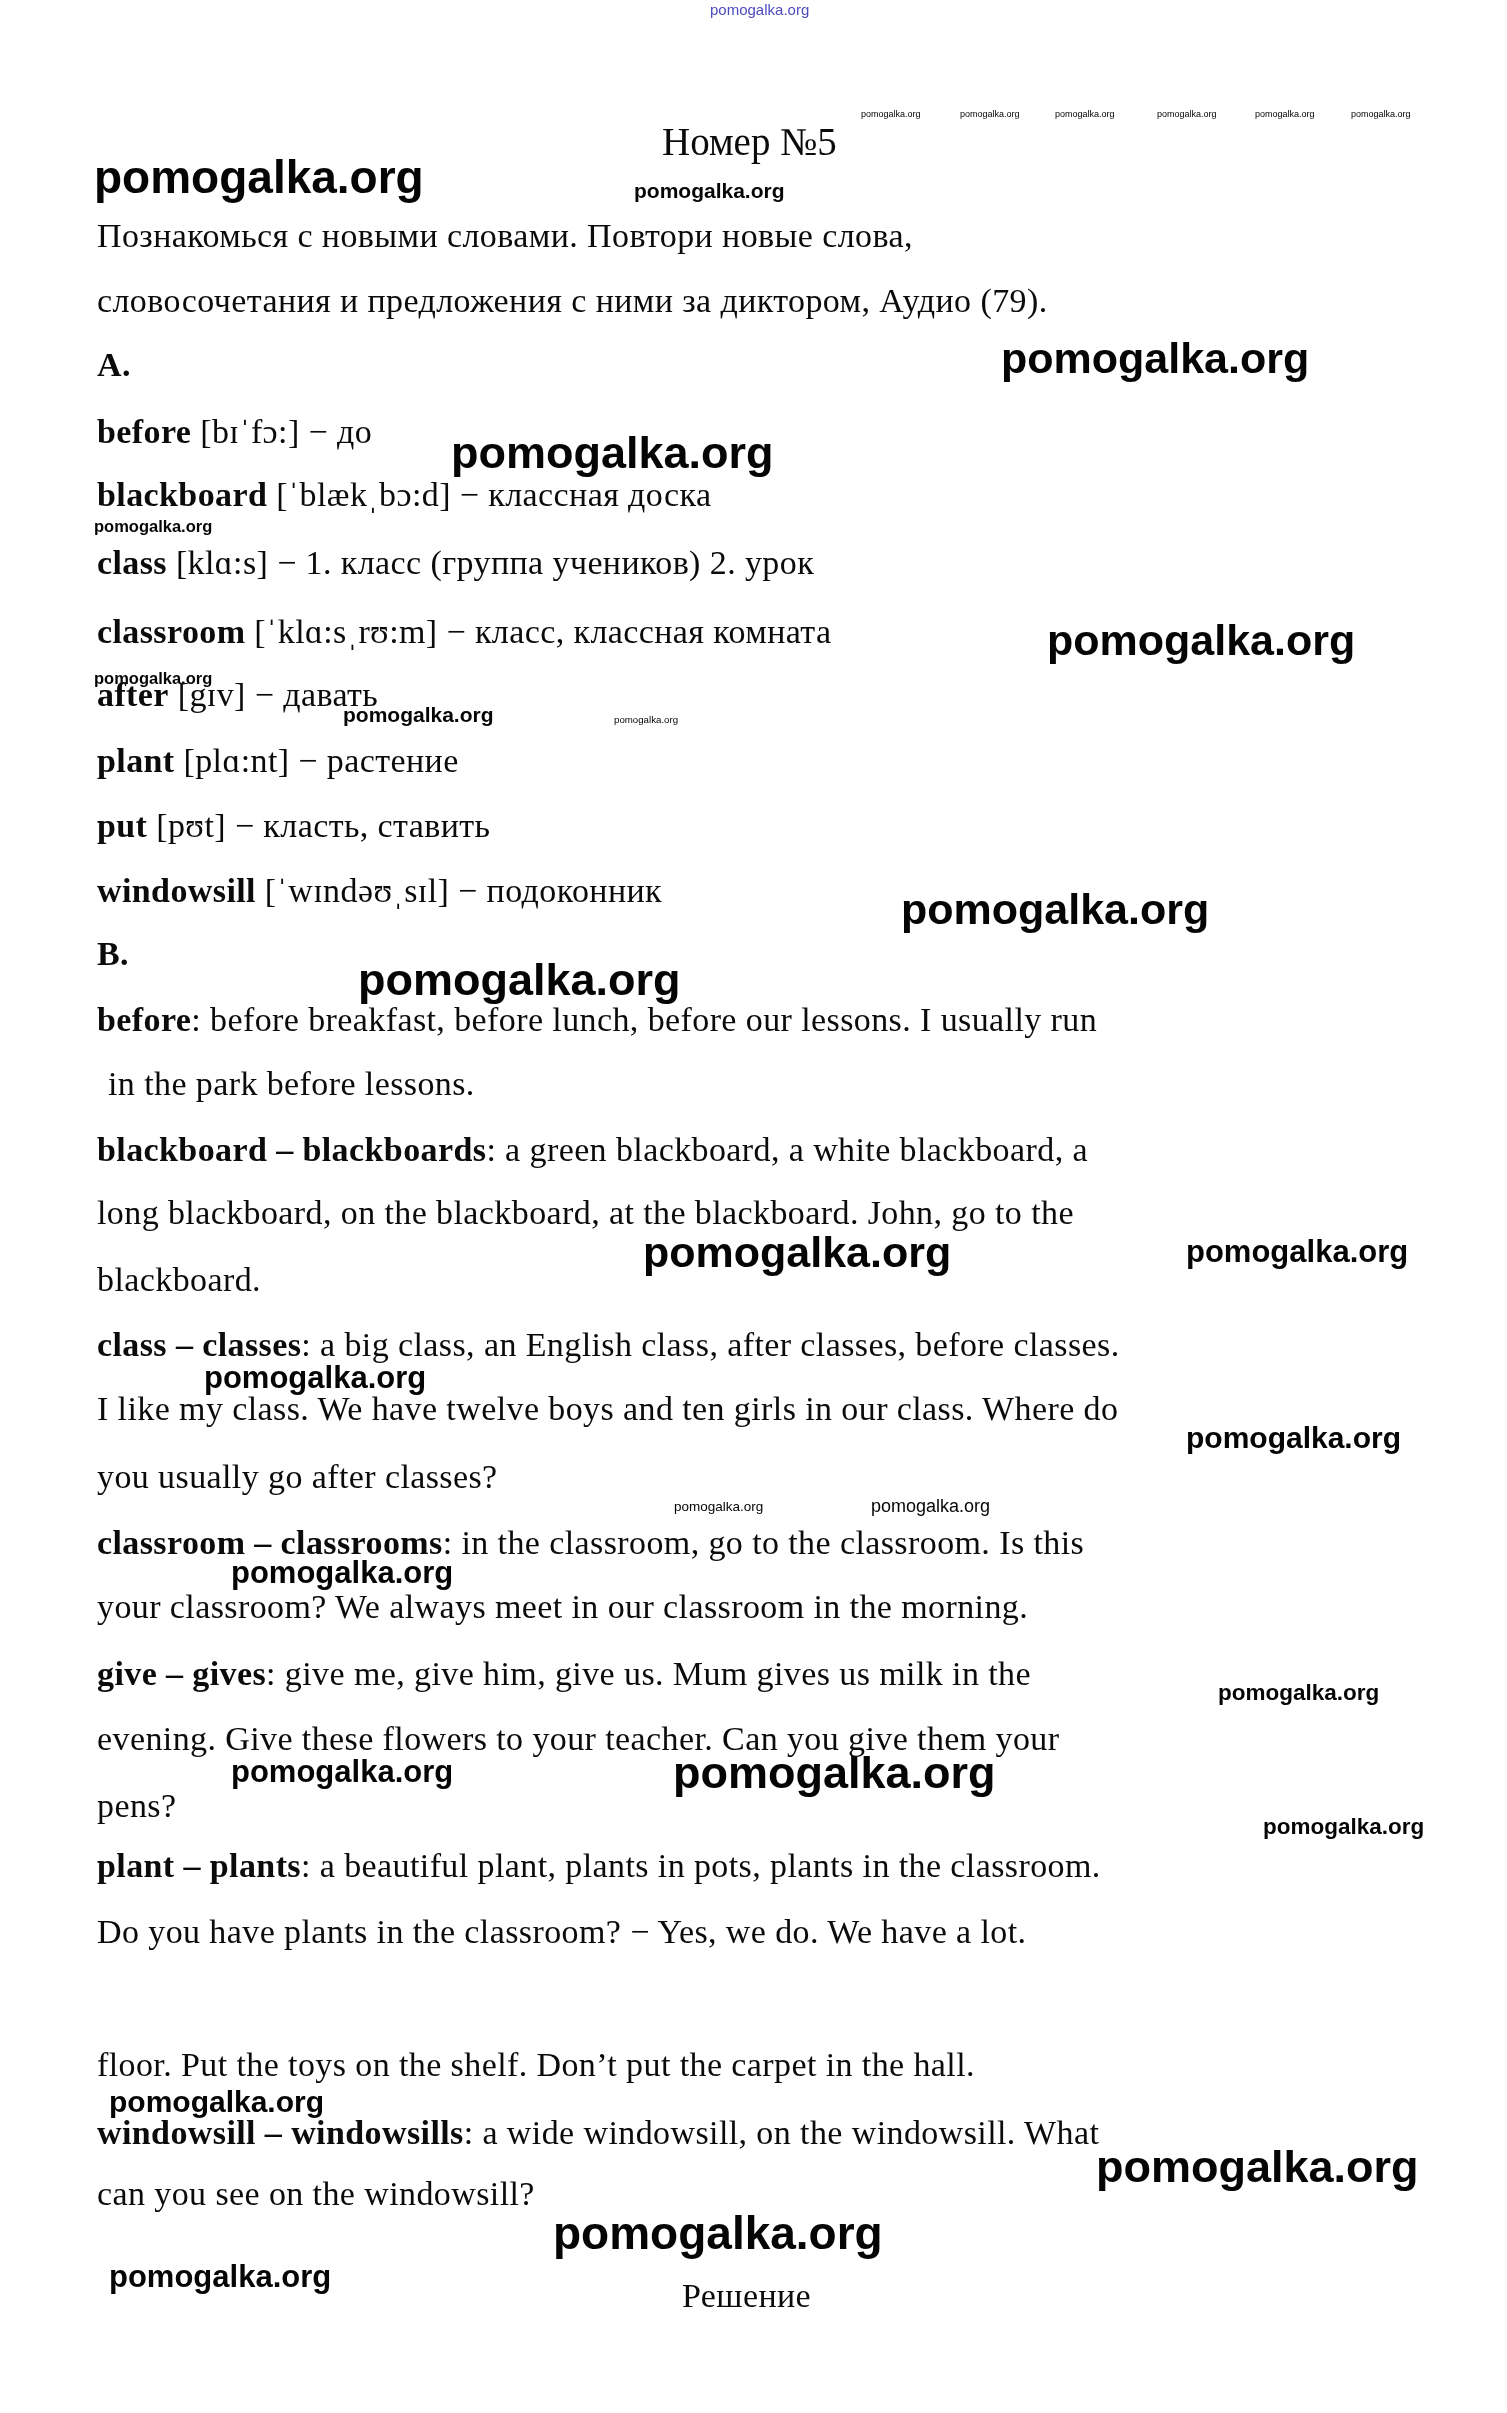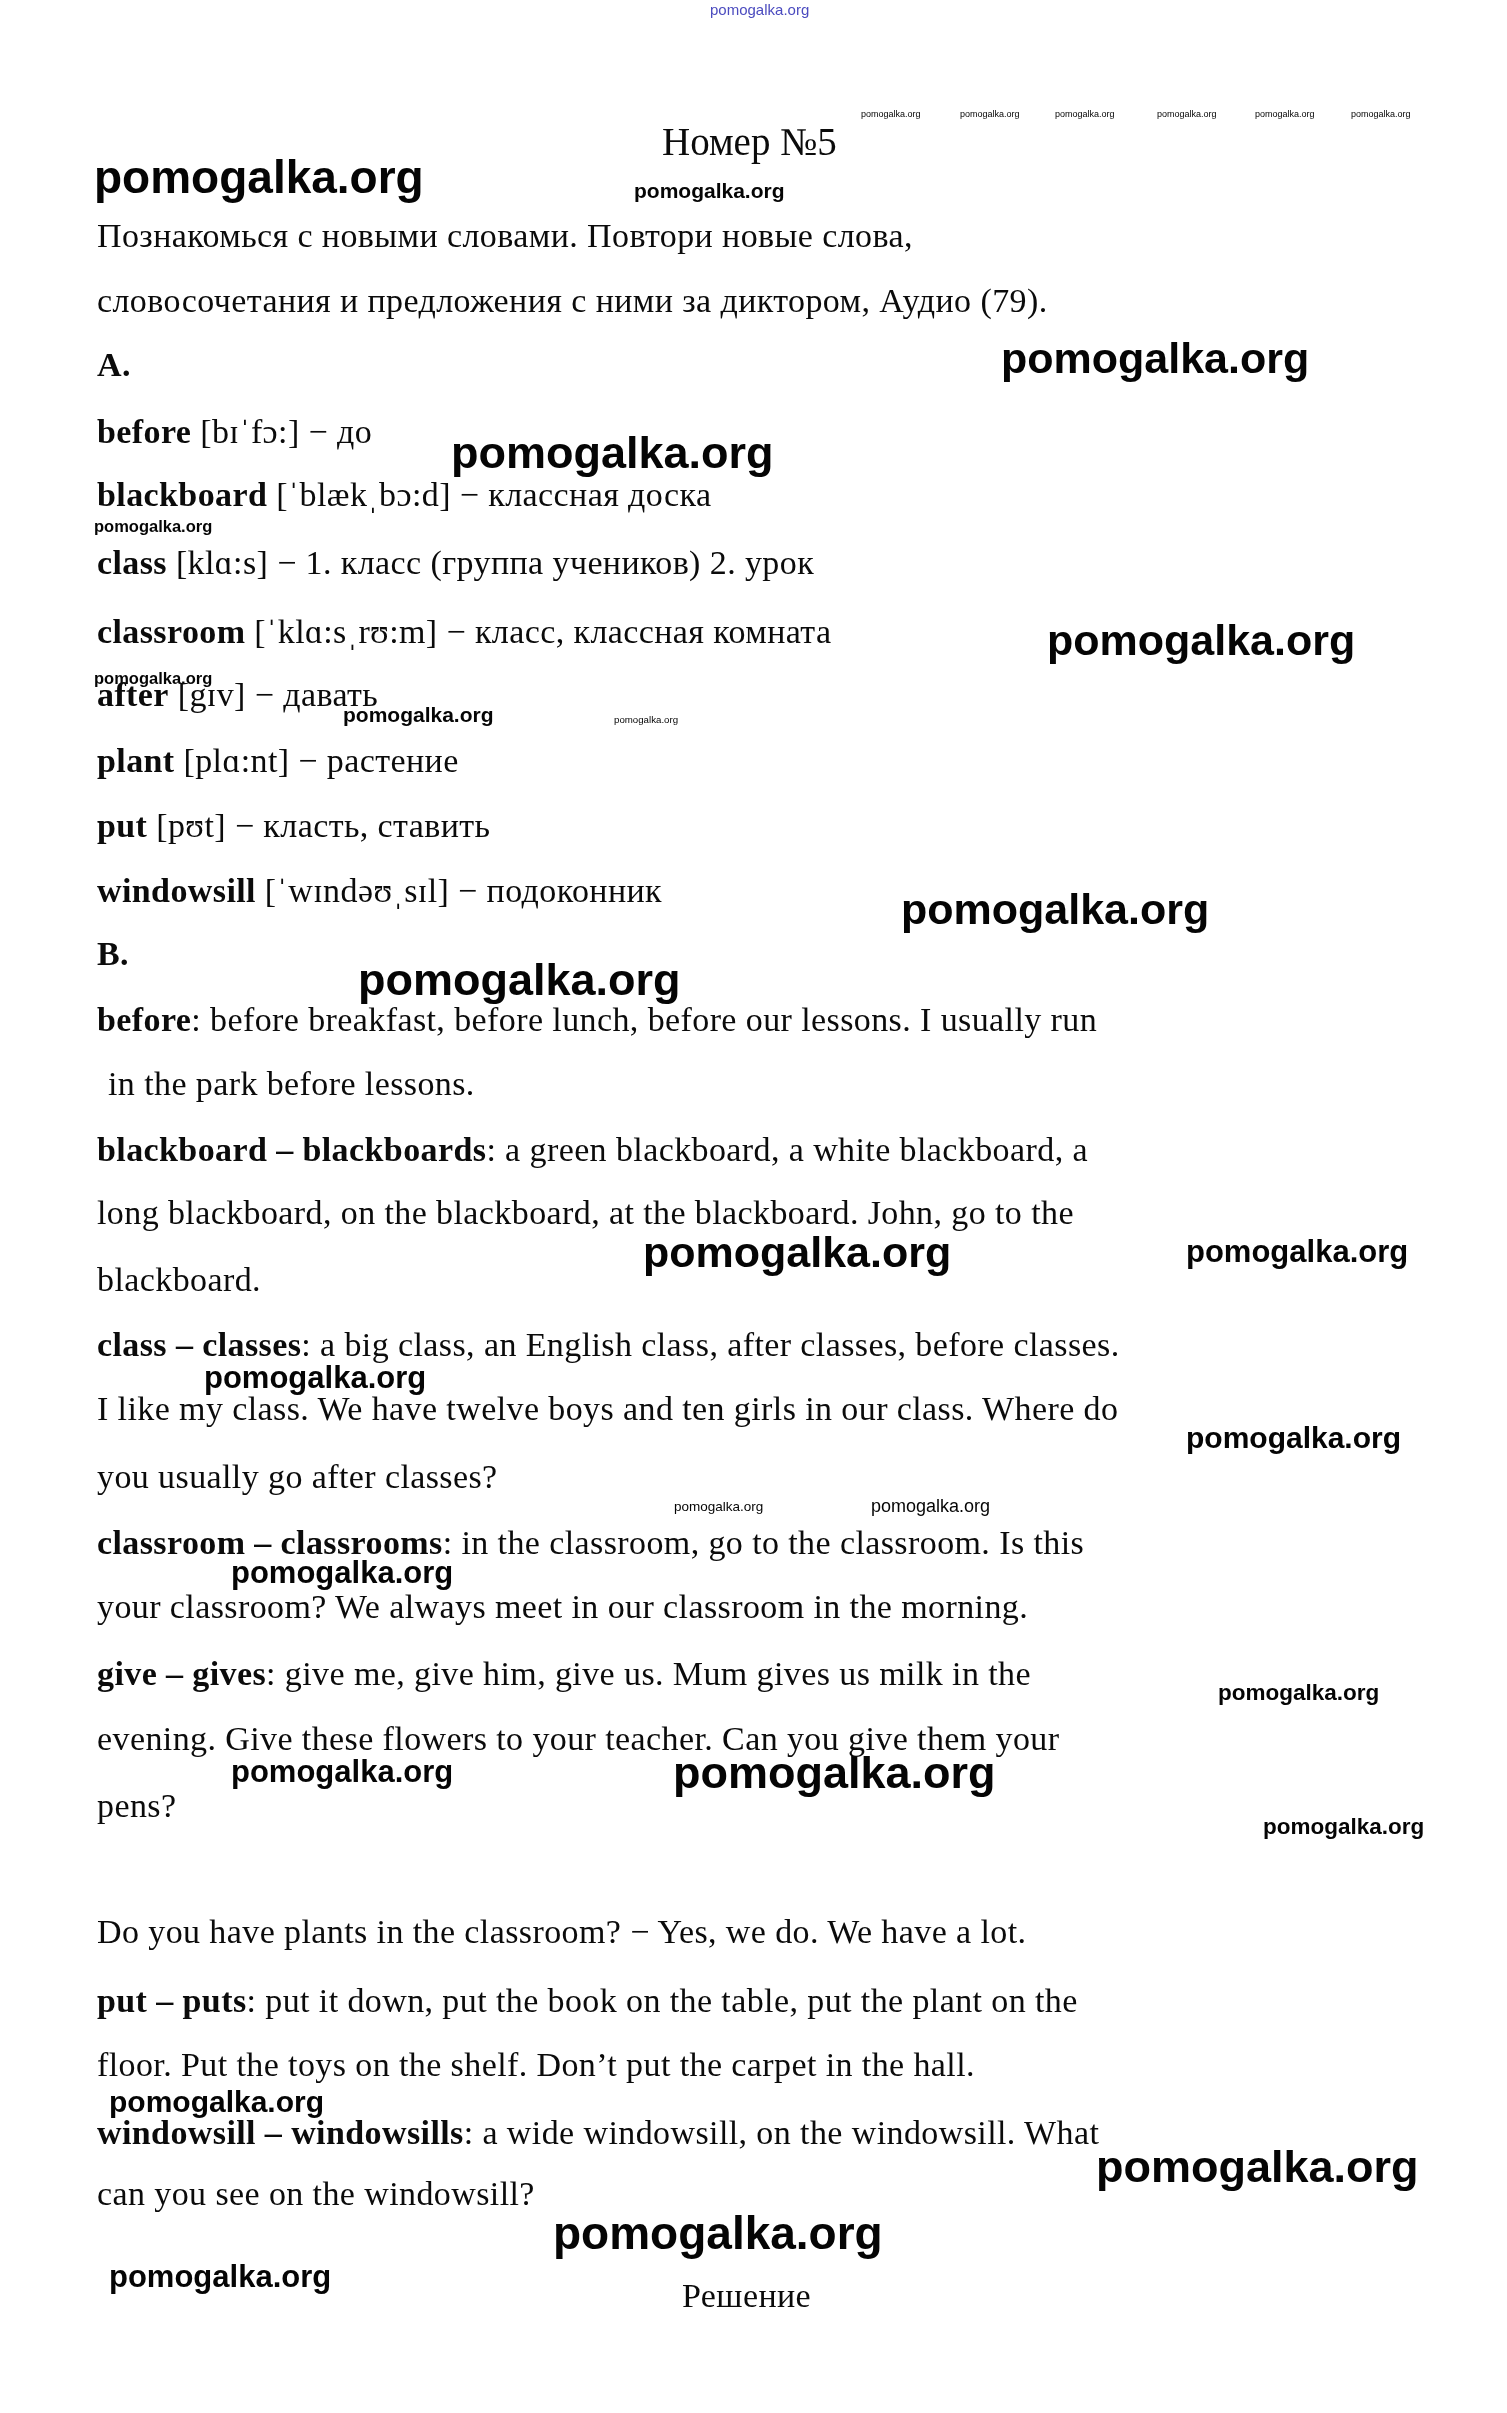--- a/index.html
+++ b/index.html
@@ -101,22 +101,22 @@
   <div class="tline" style="left:97px;top:1194px"><b></b><span>long blackboard, on the blackboard, at the blackboard. John, go to the</span></div>
   <div class="tline" style="left:97px;top:1261px"><b></b><span>blackboard.</span></div>
   <div class="tline" style="left:97px;top:1326px"><b>class – classes</b><span>: a big class, an English class, after classes, before classes.</span></div>
   <div class="tline" style="left:97px;top:1390px"><b></b><span>I like my class. We have twelve boys and ten girls in our class. Where do</span></div>
   <div class="tline" style="left:97px;top:1458px"><b></b><span>you usually go after classes?</span></div>
   <div class="tline" style="left:97px;top:1524px"><b>classroom – classrooms</b><span>: in the classroom, go to the classroom. Is this</span></div>
   <div class="tline" style="left:97px;top:1588px"><b></b><span>your classroom? We always meet in our classroom in the morning.</span></div>
   <div class="tline" style="left:97px;top:1655px"><b>give – gives</b><span>: give me, give him, give us. Mum gives us milk in the</span></div>
   <div class="tline" style="left:97px;top:1720px"><b></b><span>evening. Give these flowers to your teacher. Can you give them your</span></div>
   <div class="tline" style="left:97px;top:1787px"><b></b><span>pens?</span></div>
+  <div class="tline" style="left:97px;top:1847px"><b>plant – plants</b><span>: a beautiful plant, plants in pots, plants in the classroom.</span></div>
   <div class="tline" style="left:97px;top:1913px"><b></b><span>Do you have plants in the classroom? − Yes, we do. We have a lot.</span></div>
-  <div class="tline" style="left:97px;top:1982px"><b>put – puts</b><span>: put it down, put the book on the table, put the plant on the</span></div>
   <div class="tline" style="left:97px;top:2114px"><b>windowsill – windowsills</b><span>: a wide windowsill, on the windowsill. What</span></div>
   <div class="tline" style="left:97px;top:2046px"><b></b><span>floor. Put the toys on the shelf. Don’t put the carpet in the hall.</span></div>
   <div class="tline" style="left:97px;top:2175px"><b></b><span>can you see on the windowsill?</span></div>
 
   <div class="tline" style="left:682px;top:2277px">Решение</div>
 
 </div>
 
 
 </body></html>

